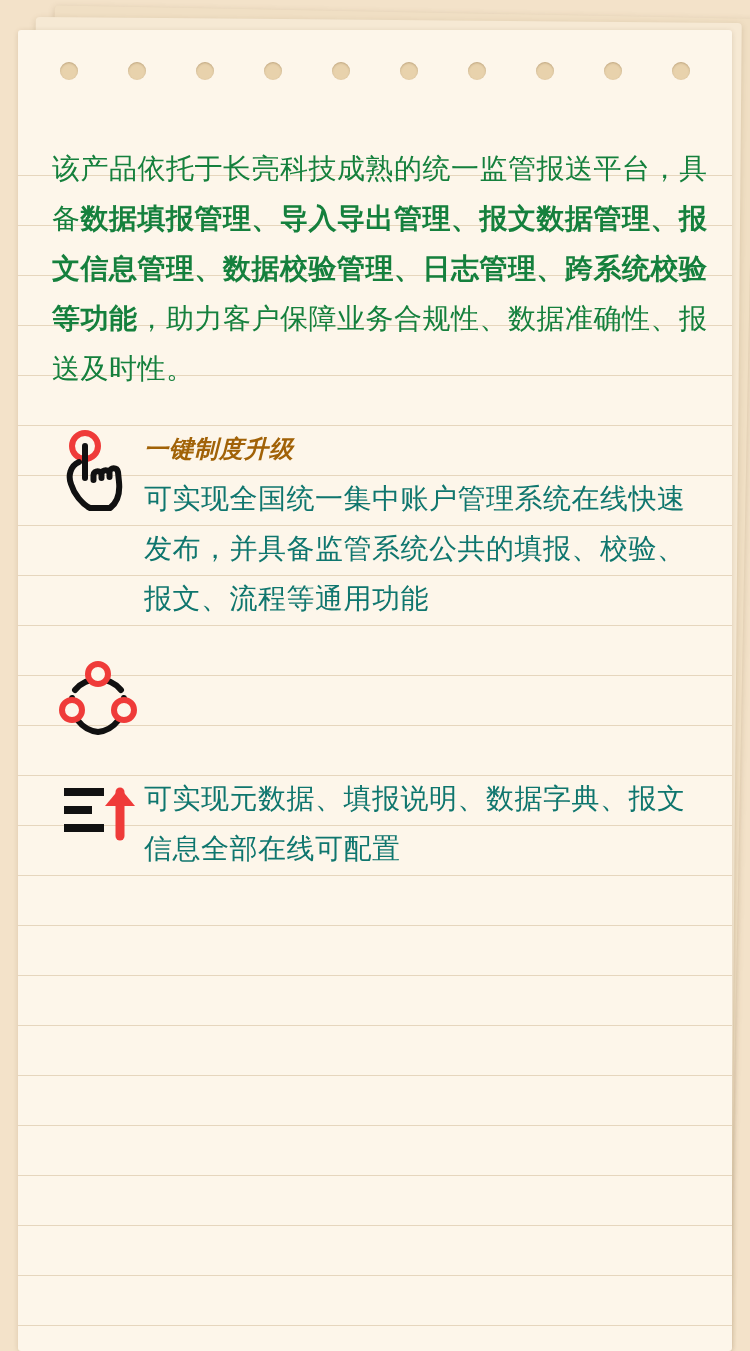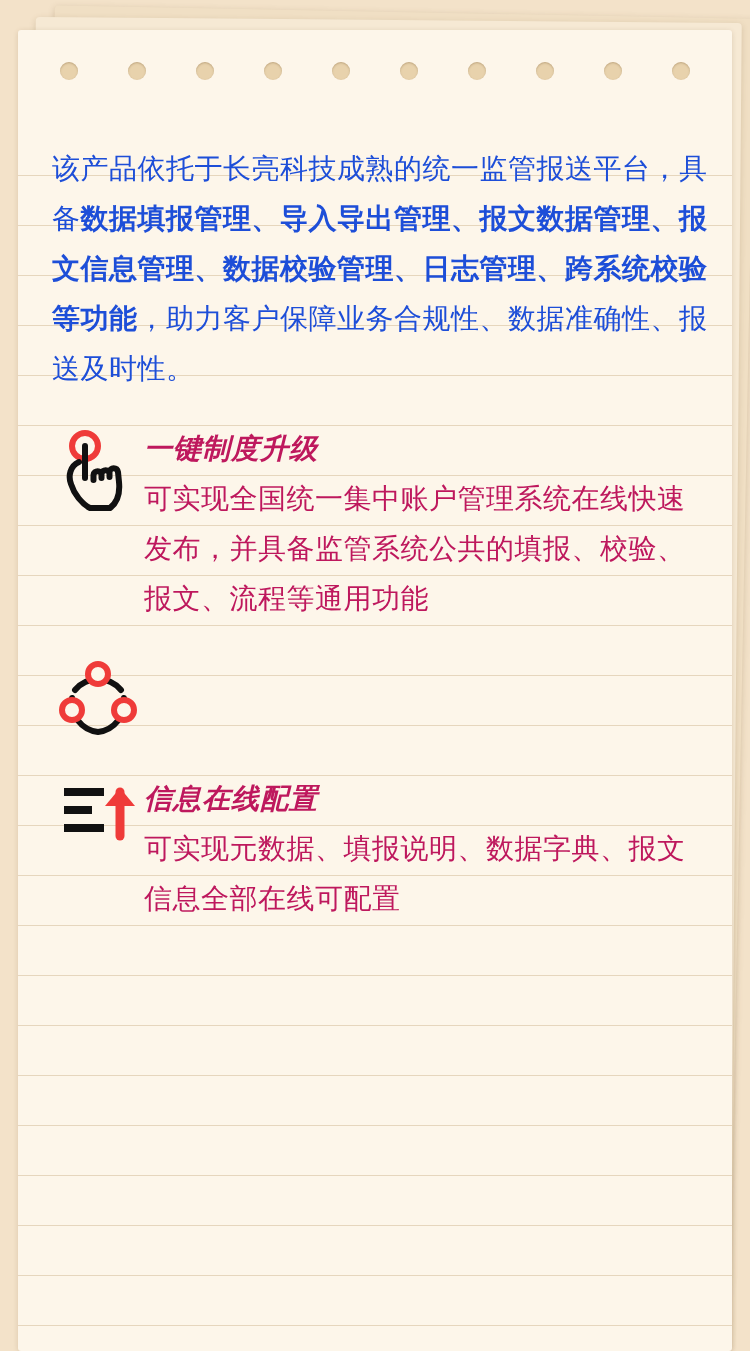--- a/index.html
+++ b/index.html
@@ -95,21 +95,21 @@
     left: 0;
     width: 100%;
     padding: 0 22px 0 34px;
     box-sizing: border-box;
   }
 
   
   .intro {
     font-size: 28px;
     line-height: 50px;
-    color: #1d4ed8;
+    color: #15803d;
     margin: 18px 0 0 0;
     letter-spacing: .5px;
   }
   .intro b {
     font-weight: bold;
   }
 
   
   .feature {
     display: flex;
@@ -121,32 +121,32 @@
     flex: 0 0 92px;
     display: flex;
     justify-content: center;
     padding-top: 4px;
   }
   .feature-body {
     flex: 1 1 auto;
     padding-right: 4px;
   }
   .feature-title {
-    font-size: 28px;
+    font-size: 24px;
     font-weight: bold;
     font-style: italic;
-    color: #be185d;
+    color: #a16207;
     line-height: 50px;
     letter-spacing: 1px;
     margin: 0;
   }
   .feature-desc {
     font-size: 28px;
     line-height: 50px;
-    color: #be185d;
+    color: #0f766e;
     margin: 0;
     letter-spacing: .5px;
   }
 </style>
 </head>
 <body>
 
 <div class="sheet-back-2"></div>
 <div class="sheet-back-1"></div>
 
@@ -204,19 +204,18 @@
       <div class="feature-icon">
         <svg width="80" height="70" viewBox="0 0 80 70">
           <rect x="6" y="10" width="40" height="8" fill="#111"></rect>
           <rect x="6" y="28" width="28" height="8" fill="#111"></rect>
           <rect x="6" y="46" width="40" height="8" fill="#111"></rect>
           <path d="M62 58 L62 14" stroke="#ef3b39" stroke-width="9" stroke-linecap="round" fill="none"></path>
           <path d="M47 28 L62 10 L77 28 Z" fill="#ef3b39"></path>
         </svg>
       </div>
       <div class="feature-body">
-        <p class="feature-title">信息在线配置</p>
         <p class="feature-desc">可实现元数据、填报说明、数据字典、报文信息全部在线可配置</p>
       </div>
     </div>
 
   </div>
 </div>
 
 </body></html>

